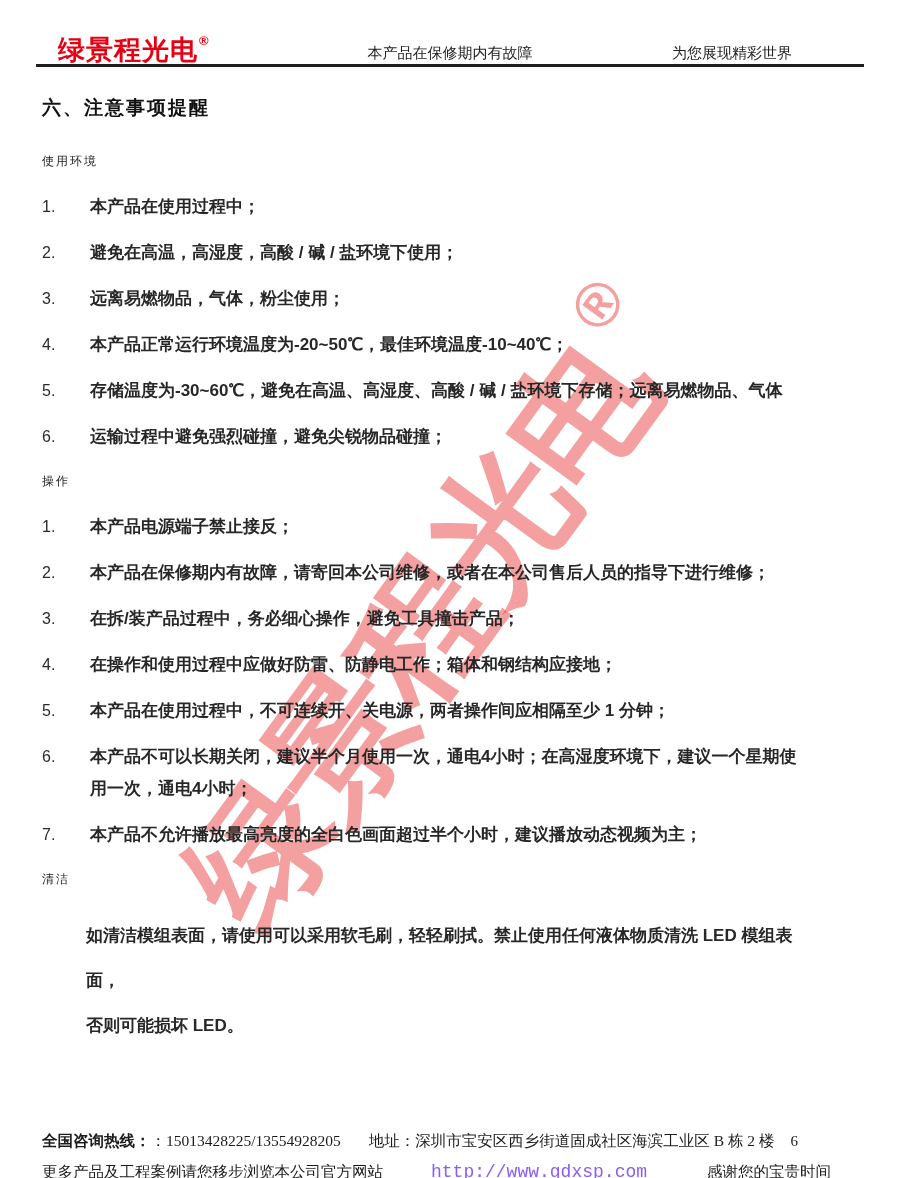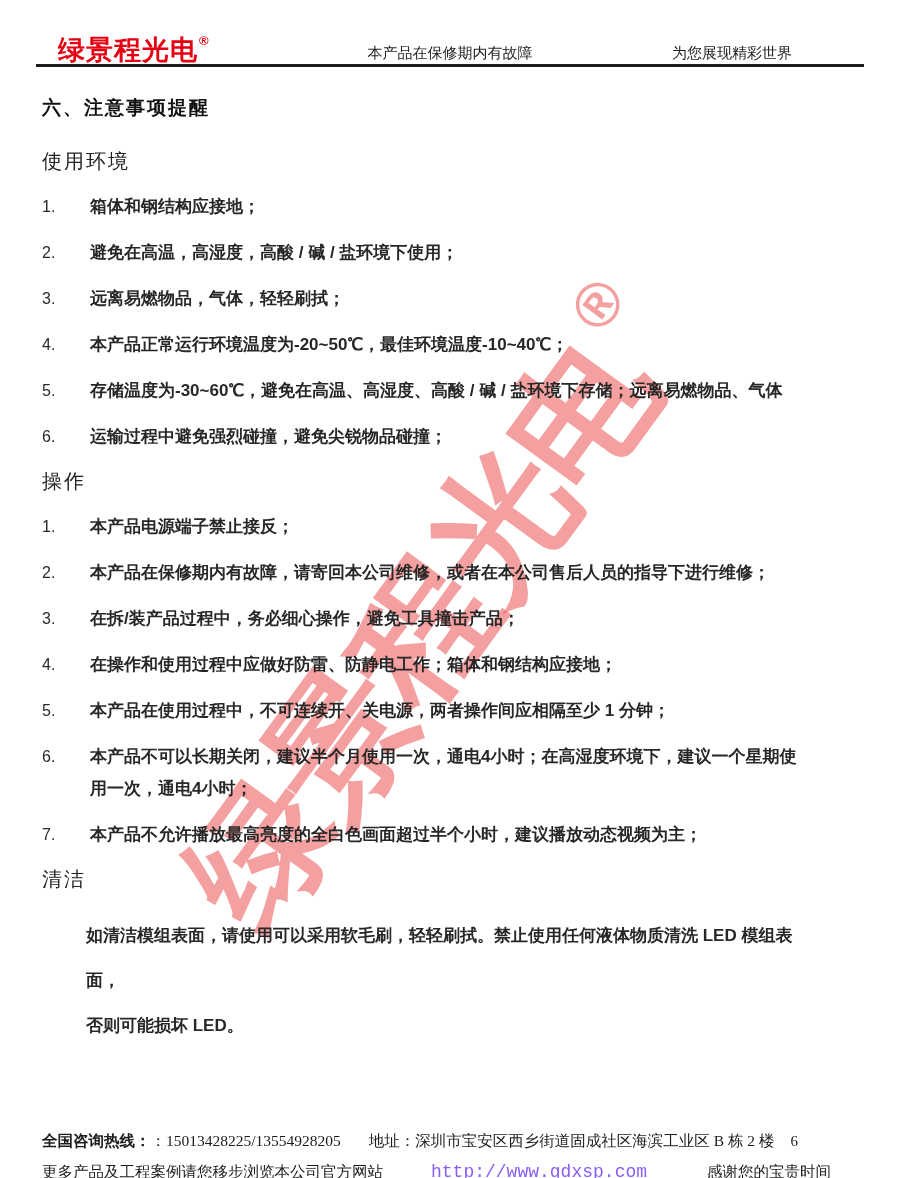--- a/index.html
+++ b/index.html
@@ -65,21 +65,21 @@
   .main { position:relative; z-index:1; padding:28px 38px 0 42px; }
   .doc-title {
     font-family:"Liberation Serif", serif;
     font-size:19px; font-weight:bold; color:#111;
     letter-spacing:2px;
     line-height:26px;
     margin-bottom:26px;
   }
   .sec-heading {
     font-family:"Liberation Serif", serif;
-    font-size:20px; font-weight:400; color:#222;
+    font-size:12px; font-weight:400; color:#222;
     letter-spacing:2px;
     line-height:28px;
     margin:12px 0 16px 0;
   }
   .item { display:flex; margin-bottom:14px; }
   .item .num {
     flex:0 0 48px;
     font-size:16px; color:#2a2a2a;
     line-height:32px;
   }
@@ -131,33 +131,33 @@
   <div class="rule"></div>
 
   <div class="main">
     <div class="doc-title">六、注意事项提醒</div>
 
     <div class="sec-heading">使用环境</div>
 
     <div class="item">
       <span class="num">1.</span>
       <div class="txt">
-          <div>箱体和钢结构应接地；</div>
+          <div>本产品在使用过程中；</div>
         </div>
     </div>
     <div class="item">
       <span class="num">2.</span>
       <div class="txt">
           <div>避免在高温，高湿度，高酸 / 碱 / 盐环境下使用；</div>
         </div>
     </div>
     <div class="item">
       <span class="num">3.</span>
       <div class="txt">
-          <div>远离易燃物品，气体，轻轻刷拭；</div>
+          <div>远离易燃物品，气体，粉尘使用；</div>
         </div>
     </div>
     <div class="item">
       <span class="num">4.</span>
       <div class="txt">
           <div>本产品正常运行环境温度为-20~50℃，最佳环境温度-10~40℃；</div>
         </div>
     </div>
     <div class="item">
       <span class="num">5.</span>

